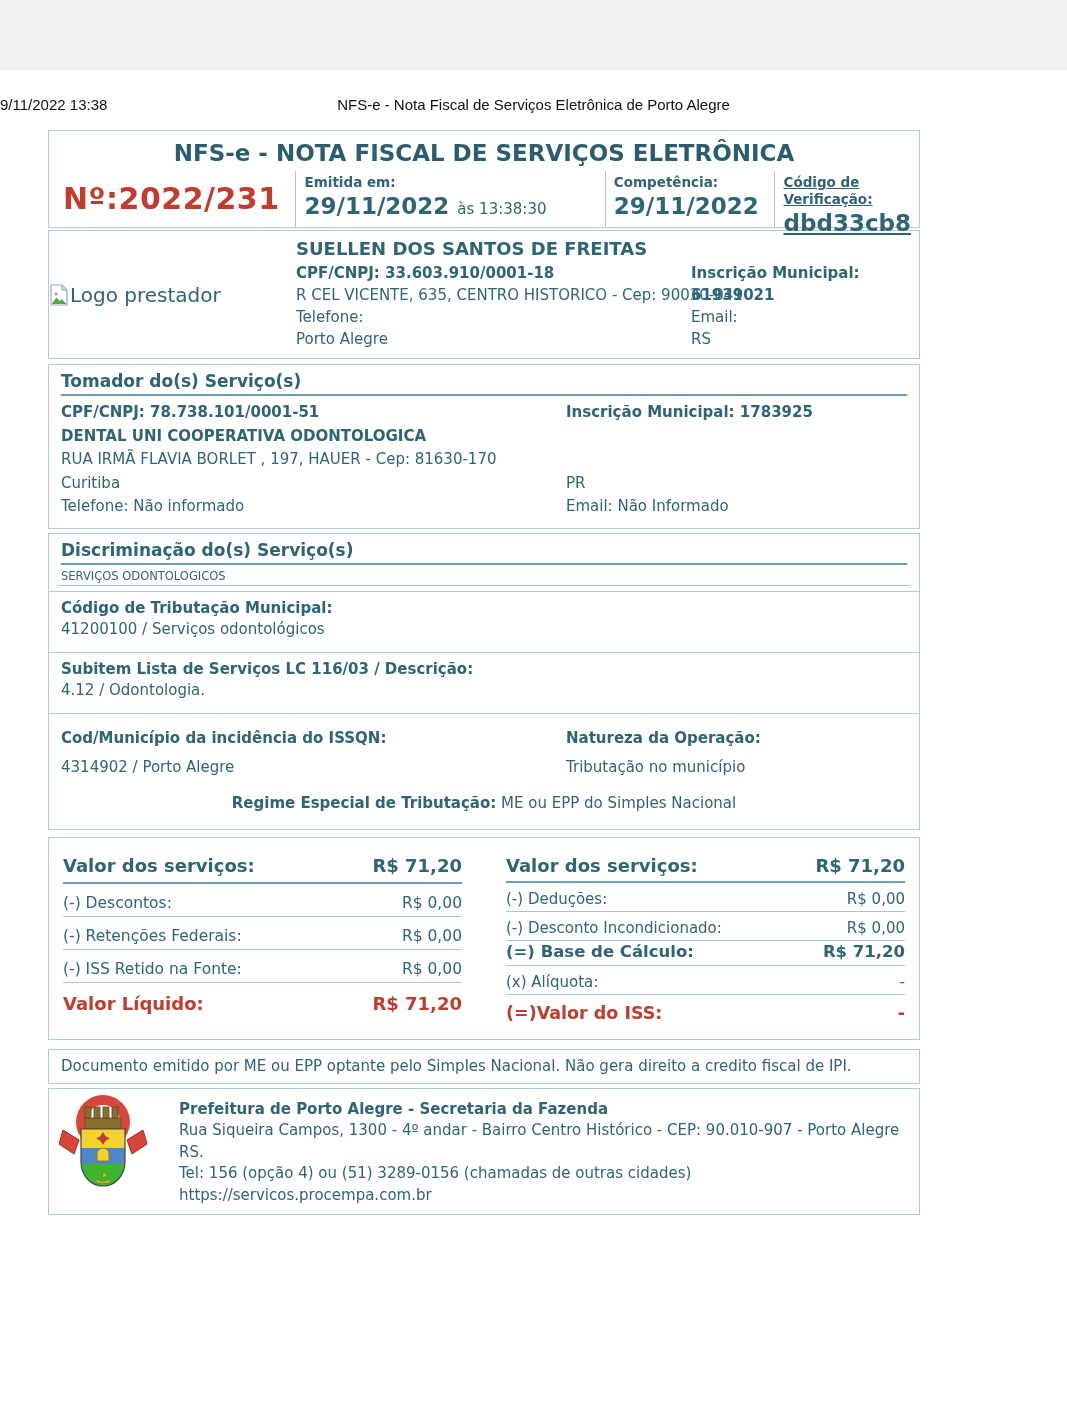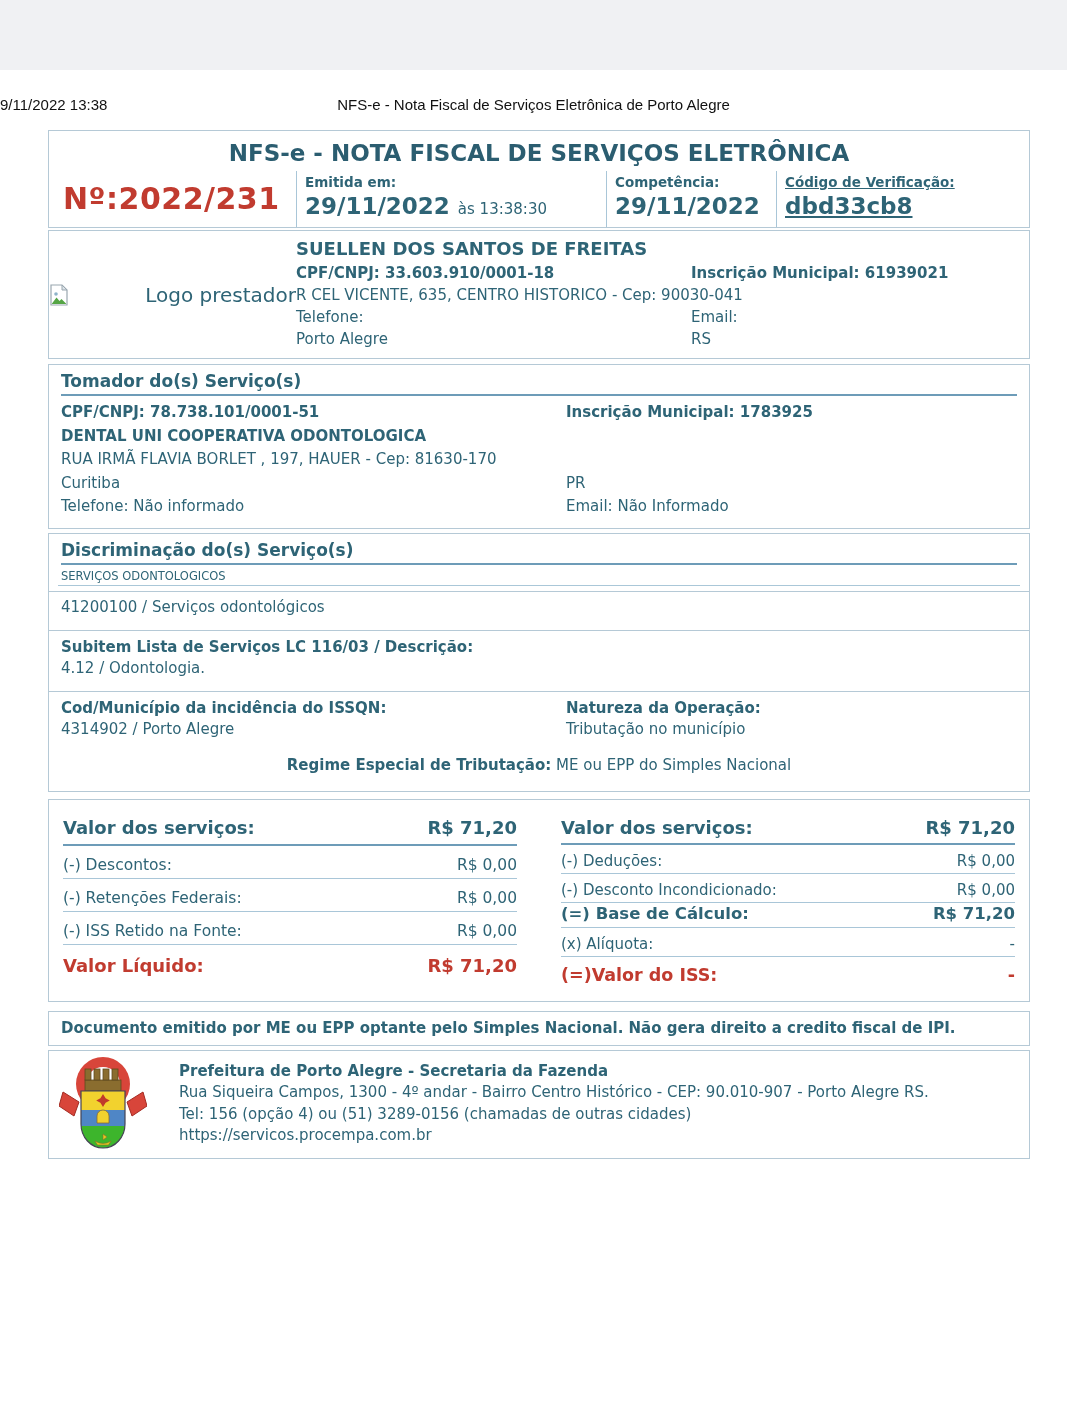--- a/index.html
+++ b/index.html
@@ -11,40 +11,40 @@
   }
   .top-gray-bar { width:100%; height:70px; background:#f0f1f3; }
 
   .print-header {
     position:absolute; top:96px; left:0; width:100%;
     font-family:"Liberation Sans", sans-serif; font-size:15px; color:#111;
   }
   .ph-left { position:absolute; left:0; top:0; white-space:nowrap; }
   .ph-center { display:block; text-align:center; }
 
-  .doc { position:absolute; left:48px; top:130px; width:982px; }
+  .doc { position:absolute; left:48px; top:130px; width:872px; }
   .box { border:1px solid #b5c9d6; background:#fff; }
 
   
   .main-title { text-align:center; font-size:23px; font-weight:bold; color:#2b5d70; padding:9px 0 5px; }
   .header-row { display:flex; height:56px; }
   .hcell { padding:3px 8px 4px; border-left:1px solid #a9c6d8; }
   .hcell:first-child { border-left:none; }
   .num-cell { width:247px; display:flex; align-items:center; }
   .doc-number { font-size:30px; font-weight:bold; color:#c13b2f; padding-left:6px; letter-spacing:0.5px; }
   .emitida-cell { width:310px; }
   .comp-cell { width:170px; }
   .verif-cell { flex:1;text-decoration:underline; }
   .hlbl { font-size:13.5px; font-weight:bold; line-height:17px; }
   .hbig { font-size:23px; font-weight:bold; line-height:30px; white-space:nowrap; }
   .htime { font-size:15px; font-weight:normal; }
 
   
   .prestador-box { margin-top:2px; display:flex; min-height:112px; }
-  .logo-cell { width:247px; display:flex; align-items:center; justify-content:space-between; gap:1px; }
+  .logo-cell { width:247px; display:flex; align-items:center; justify-content:flex-start; gap:1px; }
   .logo-alt { font-size:20px; }
   .p-info { flex:1; padding:5px 10px 8px 0; }
   .p-name { font-size:18px; font-weight:bold; line-height:26px; }
   .p-row { position:relative; font-size:15px; line-height:22px; }
   .p-row .col-right { position:absolute; left:395px; top:0; }
   .b { font-weight:bold; }
 
   
   .tomador-box { margin-top:5px; padding:6px 12px 9px; }
   .sec-title { font-size:17px; font-weight:bold; border-bottom:2px solid #6d9cb8; padding-bottom:3px; margin-bottom:5px; }
@@ -52,38 +52,38 @@
   .t-row .col-right { position:absolute; left:505px; top:0; }
 
   
   .disc-box { margin-top:4px; }
   .disc-head { padding:6px 12px 0; }
   .disc-desc { font-size:11.5px; line-height:16px; margin:1px 9px 0; border-bottom:1px solid #aac7d8; padding:1px 3px 1px; }
   .disc-sub { border-top:1px solid #b5c9d6; padding:5px 12px 7px; margin-top:5px; }
   .disc-sub.first { margin-top:5px; }
   .lbl-b { font-size:15px; font-weight:bold; line-height:22px; }
   .val-r { font-size:15px; line-height:21px; }
-  .two-col { position:relative; }
+  .two-col { position:relative;margin-top:8px; }
   .two-col .col-right { position:absolute; left:505px; top:0; }
   .regime-line { text-align:center; font-size:15px; padding:16px 0 10px; }
 
   
   .valores-box { margin-top:7px; display:flex; gap:44px; padding:10px 14px 16px; }
   .vcol { flex:1; }
   .vrow { display:flex; justify-content:space-between; align-items:baseline; }
   .vrow.total { font-size:18px; font-weight:bold; border-bottom:2px solid #6d9cb8; padding:7px 0 6px; }
   .vrow.normal { font-size:15.5px; border-bottom:1px solid #a9c6d8; padding:10px 0 4px; }
   .vrow.redtotal { font-size:18px; font-weight:bold; color:#c13b2f; padding:10px 0 0; }
   .vcol-right .vrow.total { padding:7px 0 5px; }
   .vcol-right .vrow.normal { font-size:15px; padding:7px 0 3px; }
   .vcol-right .vrow.boldrow { font-size:16.5px; font-weight:bold; border-bottom:1px solid #a9c6d8; padding:1px 0 4px; }
   .vcol-right .vrow.redtotal { font-size:17.5px; padding:8px 0 0; }
 
   
-  .note-box { margin-top:9px; padding:7px 12px 8px; font-size:15px; font-weight:bold; }
+  .note-box { margin-top:9px; padding:7px 12px 8px; font-size:15px; font-weight:normal; }
   .footer-box { margin-top:4px; padding:5px 10px 8px; display:flex; gap:32px; align-items:flex-start; }
   .crest { flex:0 0 auto; }
   .f-lines { padding-top:5px; font-size:15px; line-height:21.5px; }
   .f1 { font-weight:bold; }
 </style>
 </head>
 <body>
 
 <div class="top-gray-bar"></div>
 
@@ -161,20 +161,21 @@
       <span class="col-right">Email: Não Informado</span>
     </div>
   </div>
 
   <div class="box disc-box">
     <div class="disc-head">
       <div class="sec-title" style="margin-bottom:2px;">Discriminação do(s) Serviço(s)</div>
     </div>
     <div class="disc-desc">SERVIÇOS ODONTOLOGICOS</div>
     <div class="disc-sub first">
+      <div class="lbl-b">Código de Tributação Municipal:</div>
       <div class="val-r">41200100 / Serviços odontológicos</div>
     </div>
     <div class="disc-sub">
       <div class="lbl-b">Subitem Lista de Serviços LC 116/03 / Descrição:</div>
       <div class="val-r">4.12 / Odontologia.</div>
     </div>
     <div class="disc-sub">
       <div class="two-col">
         <div class="lbl-b">Cod/Município da incidência do ISSQN:</div>
         <div class="col-right lbl-b">Natureza da Operação:</div>

